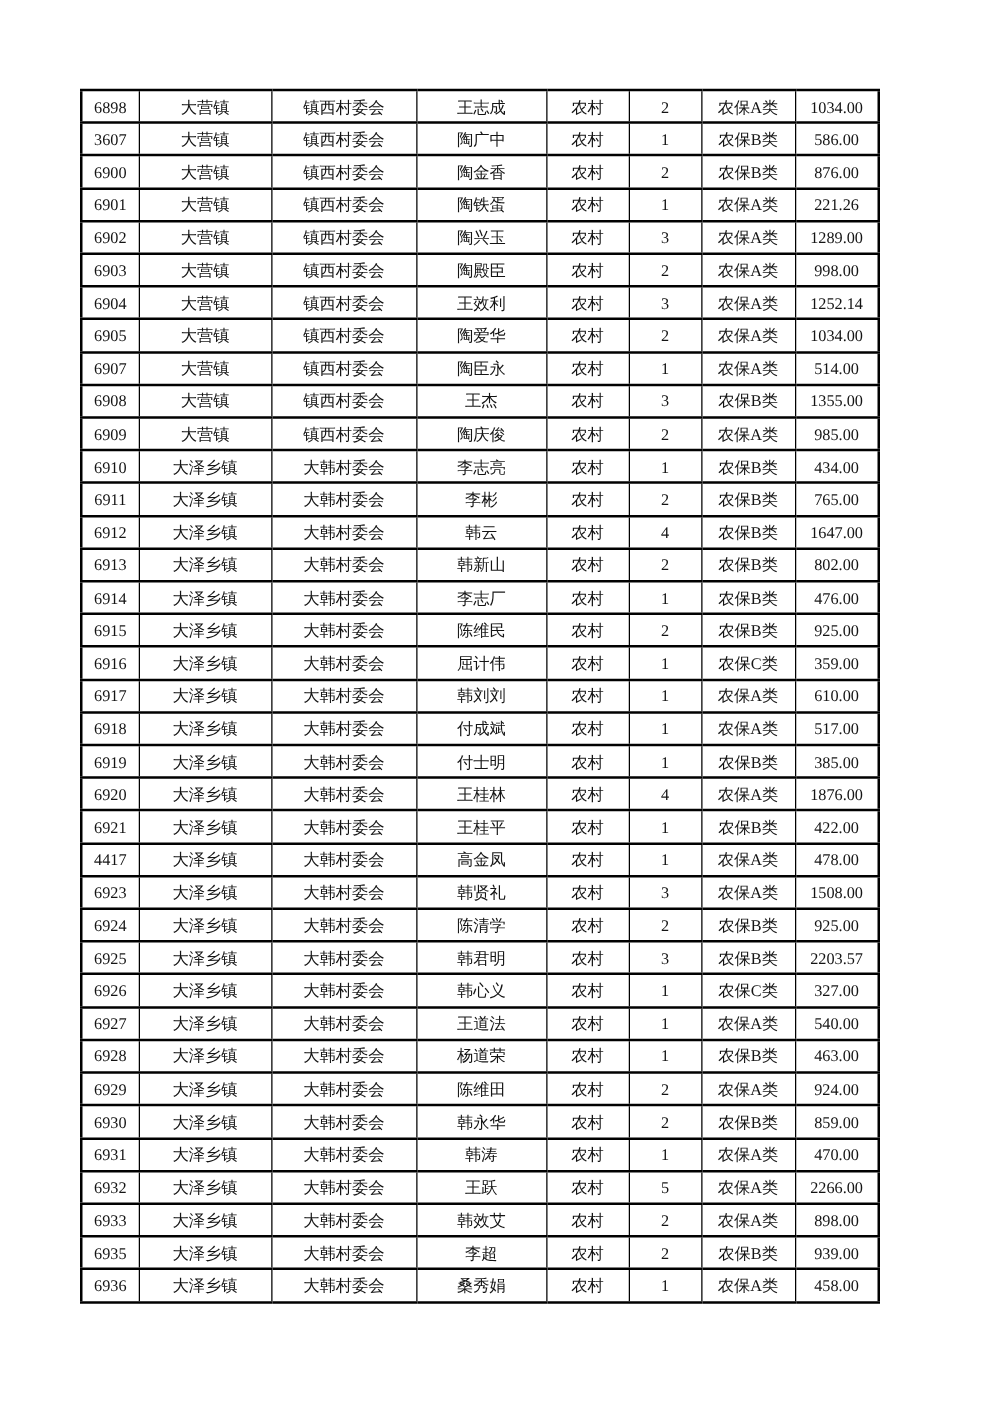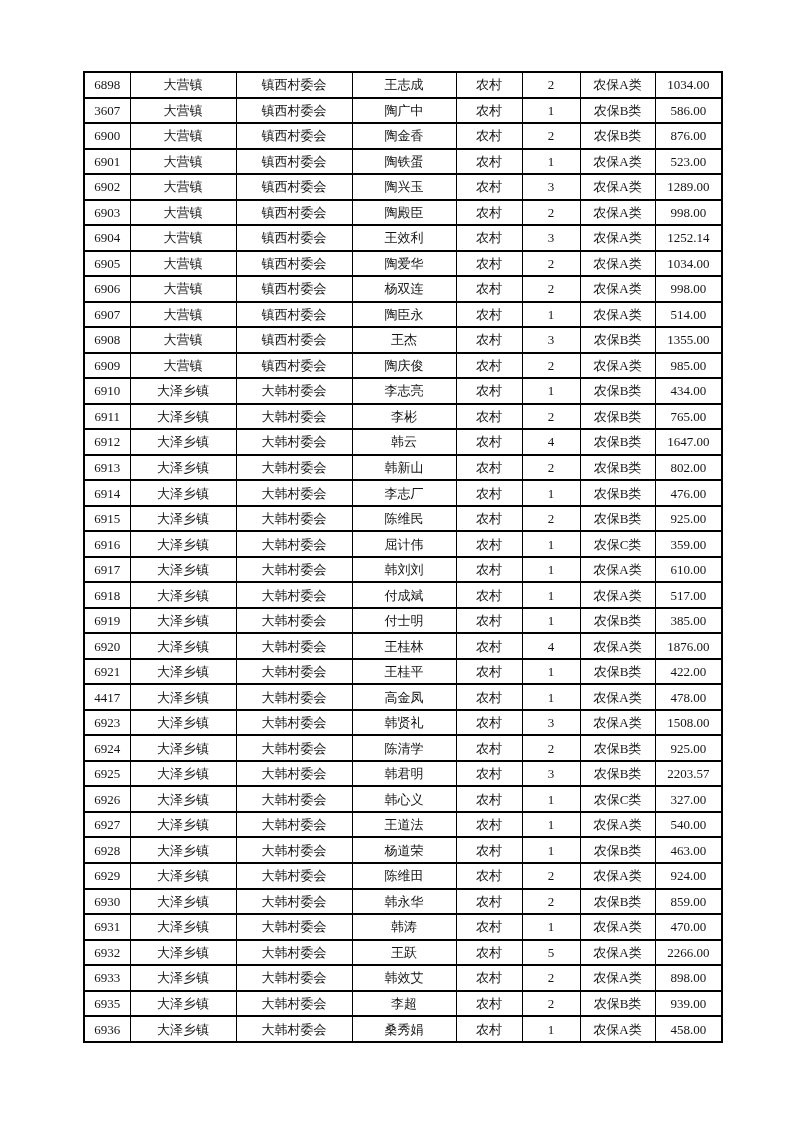--- a/index.html
+++ b/index.html
@@ -12,21 +12,20 @@
     height: 1122px;
     position: relative;
     font-family: "Liberation Serif", "DejaVu Serif", serif;
   }
   .page {
     position: absolute;
     left: 0; top: 0;
     width: 762px;
     height: 1122px;
     background: #ffffff;
-    margin-left: 19px;
   }
   table.roster {
     position: absolute;
     left: 64px;
     top: 71px;
     width: 638px;
     height: 972px;
     border-collapse: collapse;
     table-layout: fixed;
     border: 2px solid #000000;
@@ -101,21 +100,21 @@
           <td>876.00</td>
         </tr>
         <tr>
           <td>6901</td>
           <td>大营镇</td>
           <td>镇西村委会</td>
           <td>陶铁蛋</td>
           <td>农村</td>
           <td>1</td>
           <td>农保A类</td>
-          <td>523.00</td>
+          <td>221.26</td>
         </tr>
         <tr>
           <td>6902</td>
           <td>大营镇</td>
           <td>镇西村委会</td>
           <td>陶兴玉</td>
           <td>农村</td>
           <td>3</td>
           <td>农保A类</td>
           <td>1289.00</td>
@@ -142,30 +141,20 @@
         </tr>
         <tr>
           <td>6905</td>
           <td>大营镇</td>
           <td>镇西村委会</td>
           <td>陶爱华</td>
           <td>农村</td>
           <td>2</td>
           <td>农保A类</td>
           <td>1034.00</td>
-        </tr>
-        <tr>
-          <td>6906</td>
-          <td>大营镇</td>
-          <td>镇西村委会</td>
-          <td>杨双连</td>
-          <td>农村</td>
-          <td>2</td>
-          <td>农保A类</td>
-          <td>998.00</td>
         </tr>
         <tr>
           <td>6907</td>
           <td>大营镇</td>
           <td>镇西村委会</td>
           <td>陶臣永</td>
           <td>农村</td>
           <td>1</td>
           <td>农保A类</td>
           <td>514.00</td>

